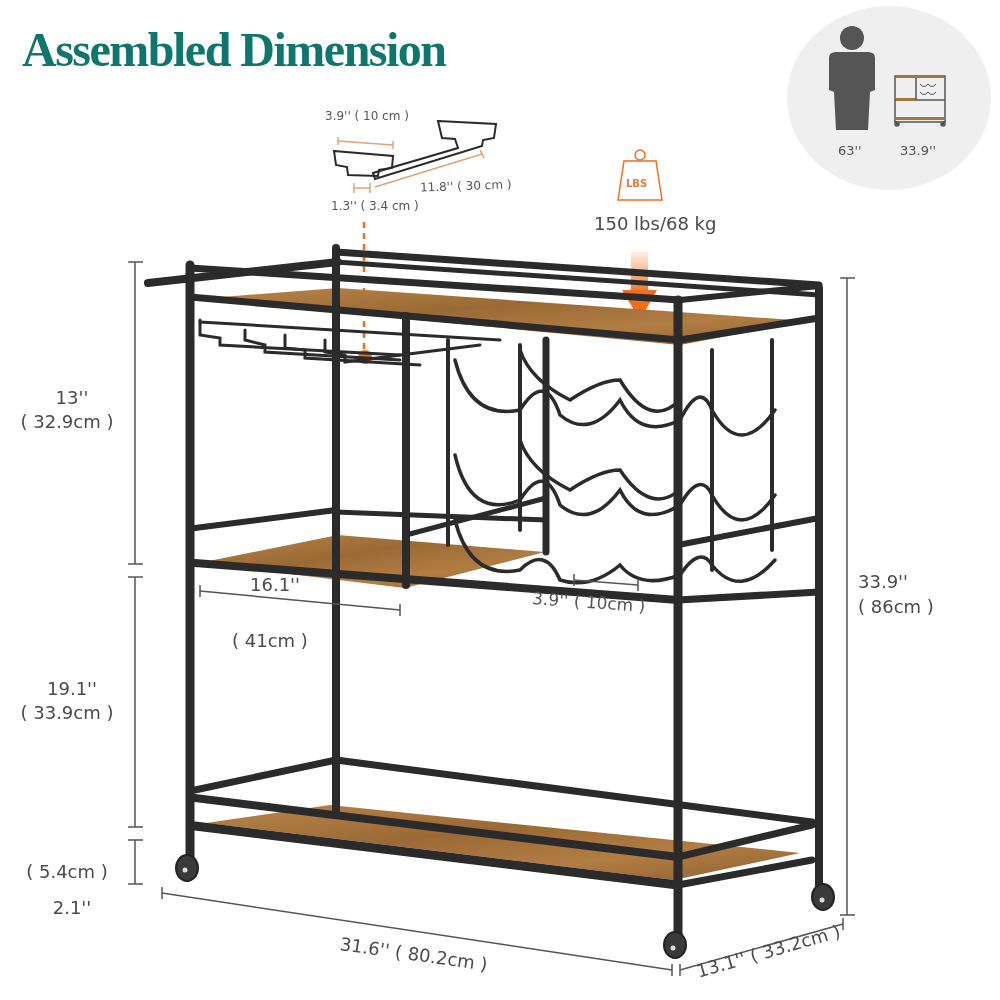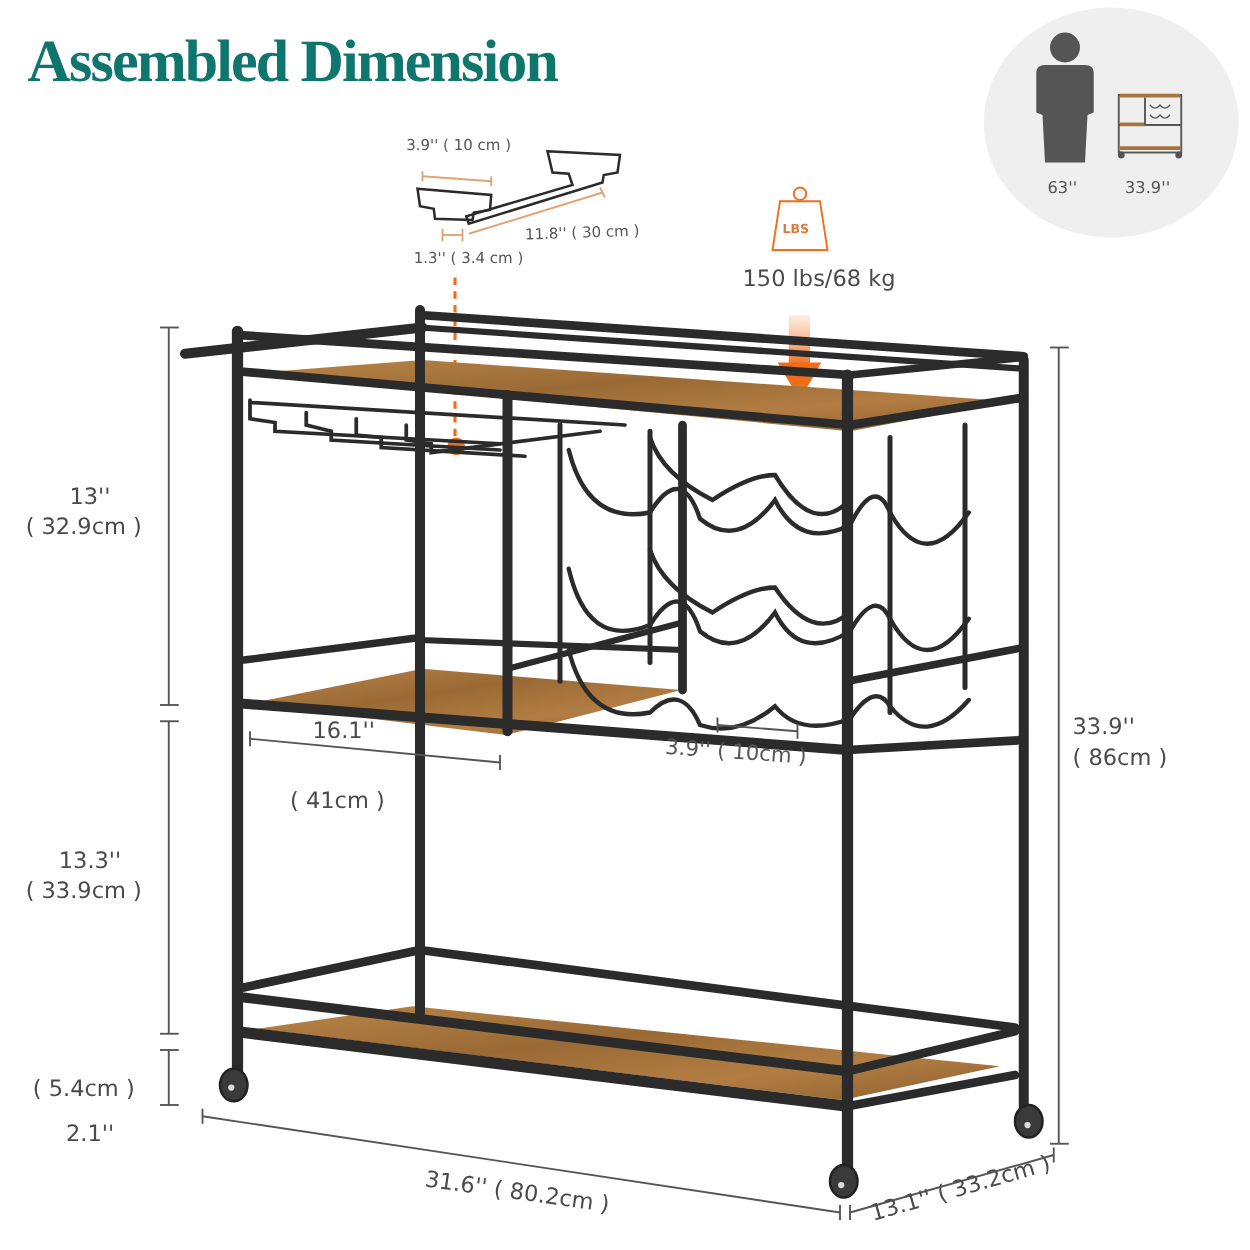--- a/index.html
+++ b/index.html
@@ -196,21 +196,21 @@
 <div class="lbl small" style="left:325px; top:108px; font-size:12px;">3.9'' ( 10 cm )</div>
 <div class="lbl small" style="left:420px; top:178px; font-size:12px; transform:rotate(-2deg);">11.8'' ( 30 cm )</div>
 <div class="lbl small" style="left:315px; top:198px; font-size:12px;margin-left:16px;">1.3'' ( 3.4 cm )</div>
 
 <div class="lbl" style="left:626px; top:172px; font-size:10px; font-weight:bold; color:#e0793a;">LBS</div>
 <div class="lbl" style="left:575px; top:212px; font-size:18px;margin-left:19px;">150 lbs/68 kg</div>
 
 <div class="lbl right" style="left:20px; top:386px; width:104px;">13''</div>
 <div class="lbl right" style="left:10px; top:410px; width:114px;">( 32.9cm )</div>
 
-<div class="lbl right" style="left:20px; top:677px; width:104px;">13.3''</div>
+<div class="lbl right" style="left:20px; top:677px; width:104px;">19.1''</div>
 <div class="lbl right" style="left:10px; top:701px; width:114px;">( 33.9cm )</div>
 
 <div class="lbl right" style="left:20px; top:848px; width:104px;margin-top:48px;">2.1''</div>
 <div class="lbl right" style="left:10px; top:860px; width:114px;">( 5.4cm )</div>
 
 <div class="lbl" style="left:250px; top:573px;">16.1''</div>
 <div class="lbl" style="left:232px; top:629px;">( 41cm )</div>
 
 <div class="lbl" style="left:532px; top:590px; transform:rotate(4deg); color:#555; font-size:17px;">3.9'' ( 10cm )</div>
 

